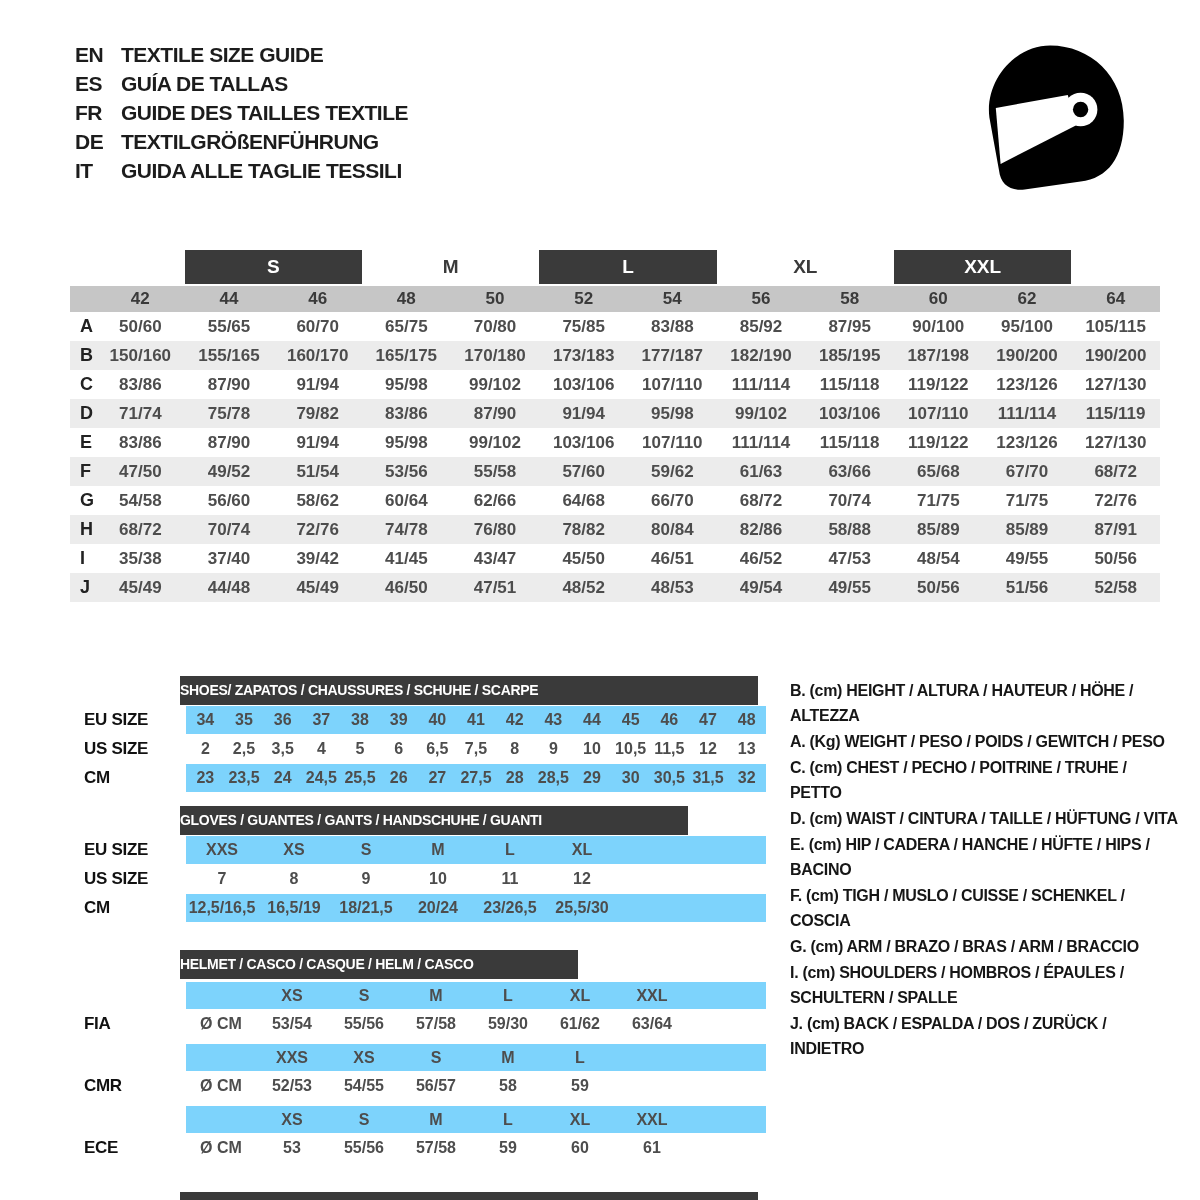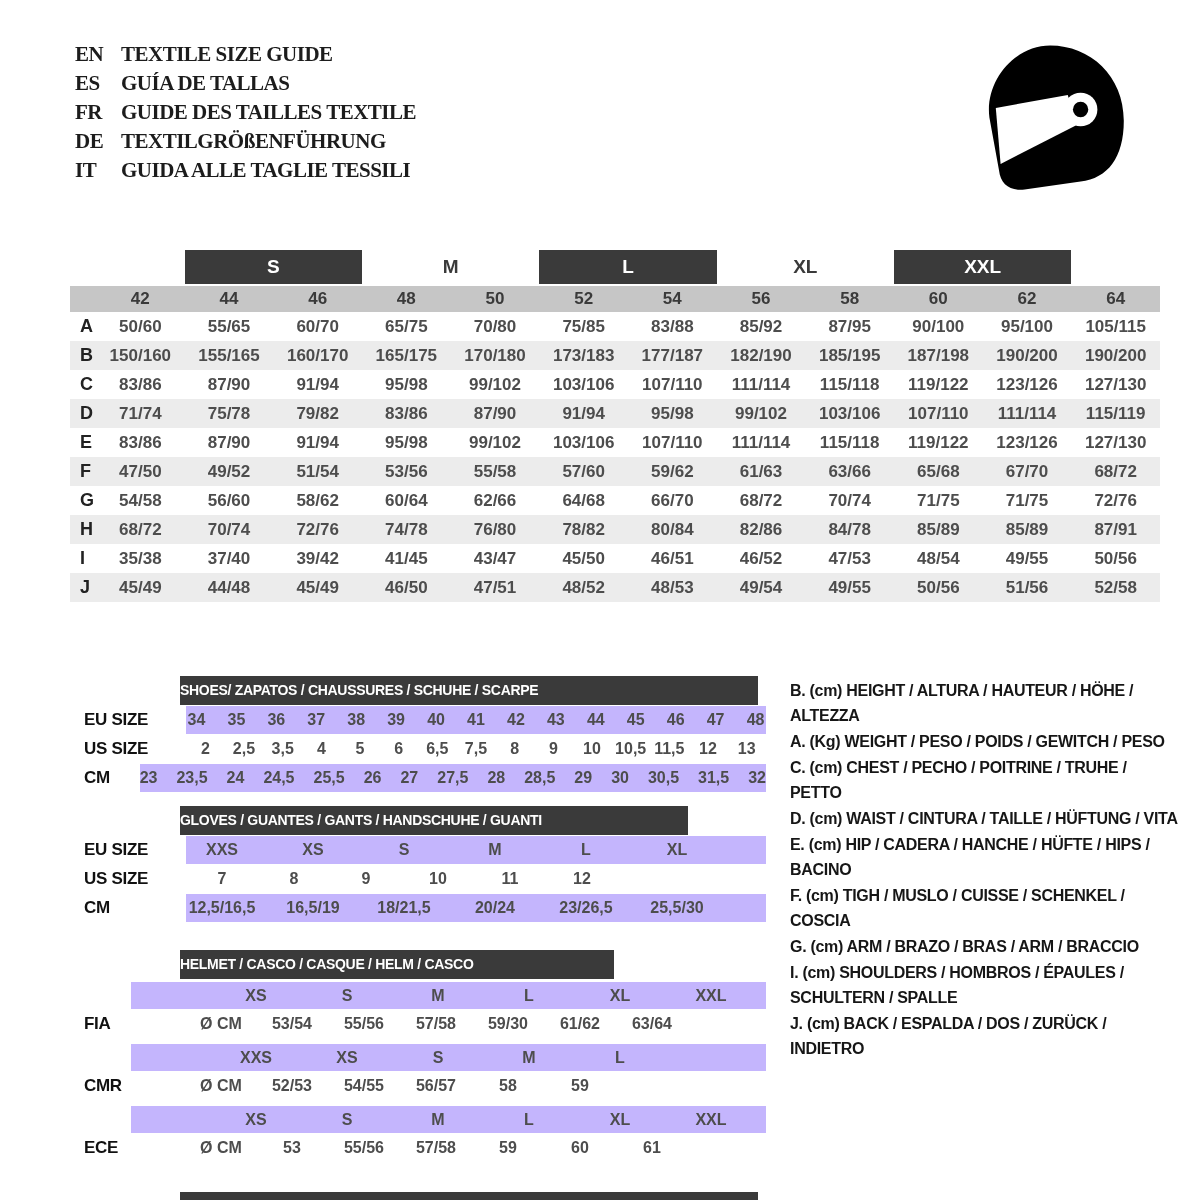--- a/index.html
+++ b/index.html
@@ -2,21 +2,21 @@
 <html><head>
 <meta charset="utf-8">
 <style>
   html,body{margin:0;padding:0;background:#fff;}
   *{box-sizing:border-box;}
   .page{position:relative;width:1200px;height:1200px;background:#ffffff;overflow:hidden;
         font-family:"Liberation Sans",sans-serif;-webkit-font-smoothing:antialiased;}
 
   
   .lang-list{position:absolute;left:75px;top:40px;}
-  .lang-row{display:flex;height:29px;align-items:center;font-family:Liberation Serif, serif;}
+  .lang-row{display:flex;height:29px;align-items:center;}
   .lang-code{width:46px;font-size:21px;font-weight:bold;color:#1c1c1c;letter-spacing:-0.5px;}
   .lang-title{font-size:21px;font-weight:bold;color:#1c1c1c;letter-spacing:-0.5px;}
   .helmet-icon{position:absolute;left:975px;top:35px;width:160px;height:165px;}
 
   
   .group-row{position:absolute;left:70px;top:250px;width:1090px;height:34px;
              display:grid;grid-template-columns:26px repeat(12,1fr);}
   .gbox{background:#3a3a3a;color:#fff;font-size:19px;font-weight:bold;text-align:center;line-height:34px;}
   .glabel{color:#3a3a3a;font-size:19px;font-weight:bold;text-align:center;line-height:34px;}
   .num-row{position:absolute;left:70px;top:286px;width:1090px;height:26px;background:#c6c6c6;
@@ -26,32 +26,32 @@
   .trow{display:grid;grid-template-columns:26px repeat(12,1fr);height:29px;}
   .trow.alt{background:#ececec;}
   .letter{font-size:18px;font-weight:bold;color:#222;padding-left:10px;line-height:29px;}
   .tcell{font-size:17px;font-weight:bold;color:#4d4d4d;text-align:center;line-height:29px;}
 
   
   .title-bar{position:absolute;height:29px;background:#3a3a3a;color:#fff;font-size:14px;
              font-weight:bold;line-height:29px;padding-left:0;letter-spacing:-0.3px;}
   #shoes-title{left:180px;top:676px;width:578px;}
   #gloves-title{left:180px;top:806px;width:508px;}
-  #helmet-title{left:180px;top:950px;width:434px;}
+  #helmet-title{left:180px;top:950px;width:398px;}
   .rows-block{position:absolute;left:76px;width:690px;}
   #shoes-rows{top:706px;}
   #gloves-rows{top:836px;}
   #helmet-rows{top:982px;}
   .brow{display:flex;height:28px;margin-bottom:1px;}
   .brow.h{height:27px;}
   .brow.gap{margin-bottom:7px;}
   .rlabel{width:110px;font-size:17px;font-weight:bold;color:#111;padding-left:8px;
           display:flex;align-items:center;letter-spacing:-0.3px;}
   .stripe{flex:1;display:grid;align-items:center;}
-  .stripe.gray{background:#c4b5fd;gap:19px;}
+  .stripe.gray{background:#7dd3fc;}
   .g15{grid-template-columns:repeat(15,1fr);}
   .g6{grid-template-columns:repeat(6,72px) 1fr;}
   .g7{grid-template-columns:70px repeat(6,72px) 1fr;}
   .vcell{font-size:16px;font-weight:bold;color:#4d4d4d;text-align:center;}
 
   
   .legend{position:absolute;left:790px;top:678px;width:392px;}
   .legend-item{font-size:16px;font-weight:bold;color:#161616;line-height:25px;
                letter-spacing:-0.3px;margin-bottom:1px;}
 
@@ -224,21 +224,21 @@
       <div class="trow alt">
         <div class="letter">H</div>
         <div class="tcell">68/72</div>
         <div class="tcell">70/74</div>
         <div class="tcell">72/76</div>
         <div class="tcell">74/78</div>
         <div class="tcell">76/80</div>
         <div class="tcell">78/82</div>
         <div class="tcell">80/84</div>
         <div class="tcell">82/86</div>
-        <div class="tcell">84/78</div>
+        <div class="tcell">58/88</div>
         <div class="tcell">85/89</div>
         <div class="tcell">85/89</div>
         <div class="tcell">87/91</div>
       </div>
       <div class="trow">
         <div class="letter">I</div>
         <div class="tcell">35/38</div>
         <div class="tcell">37/40</div>
         <div class="tcell">39/42</div>
         <div class="tcell">41/45</div>

